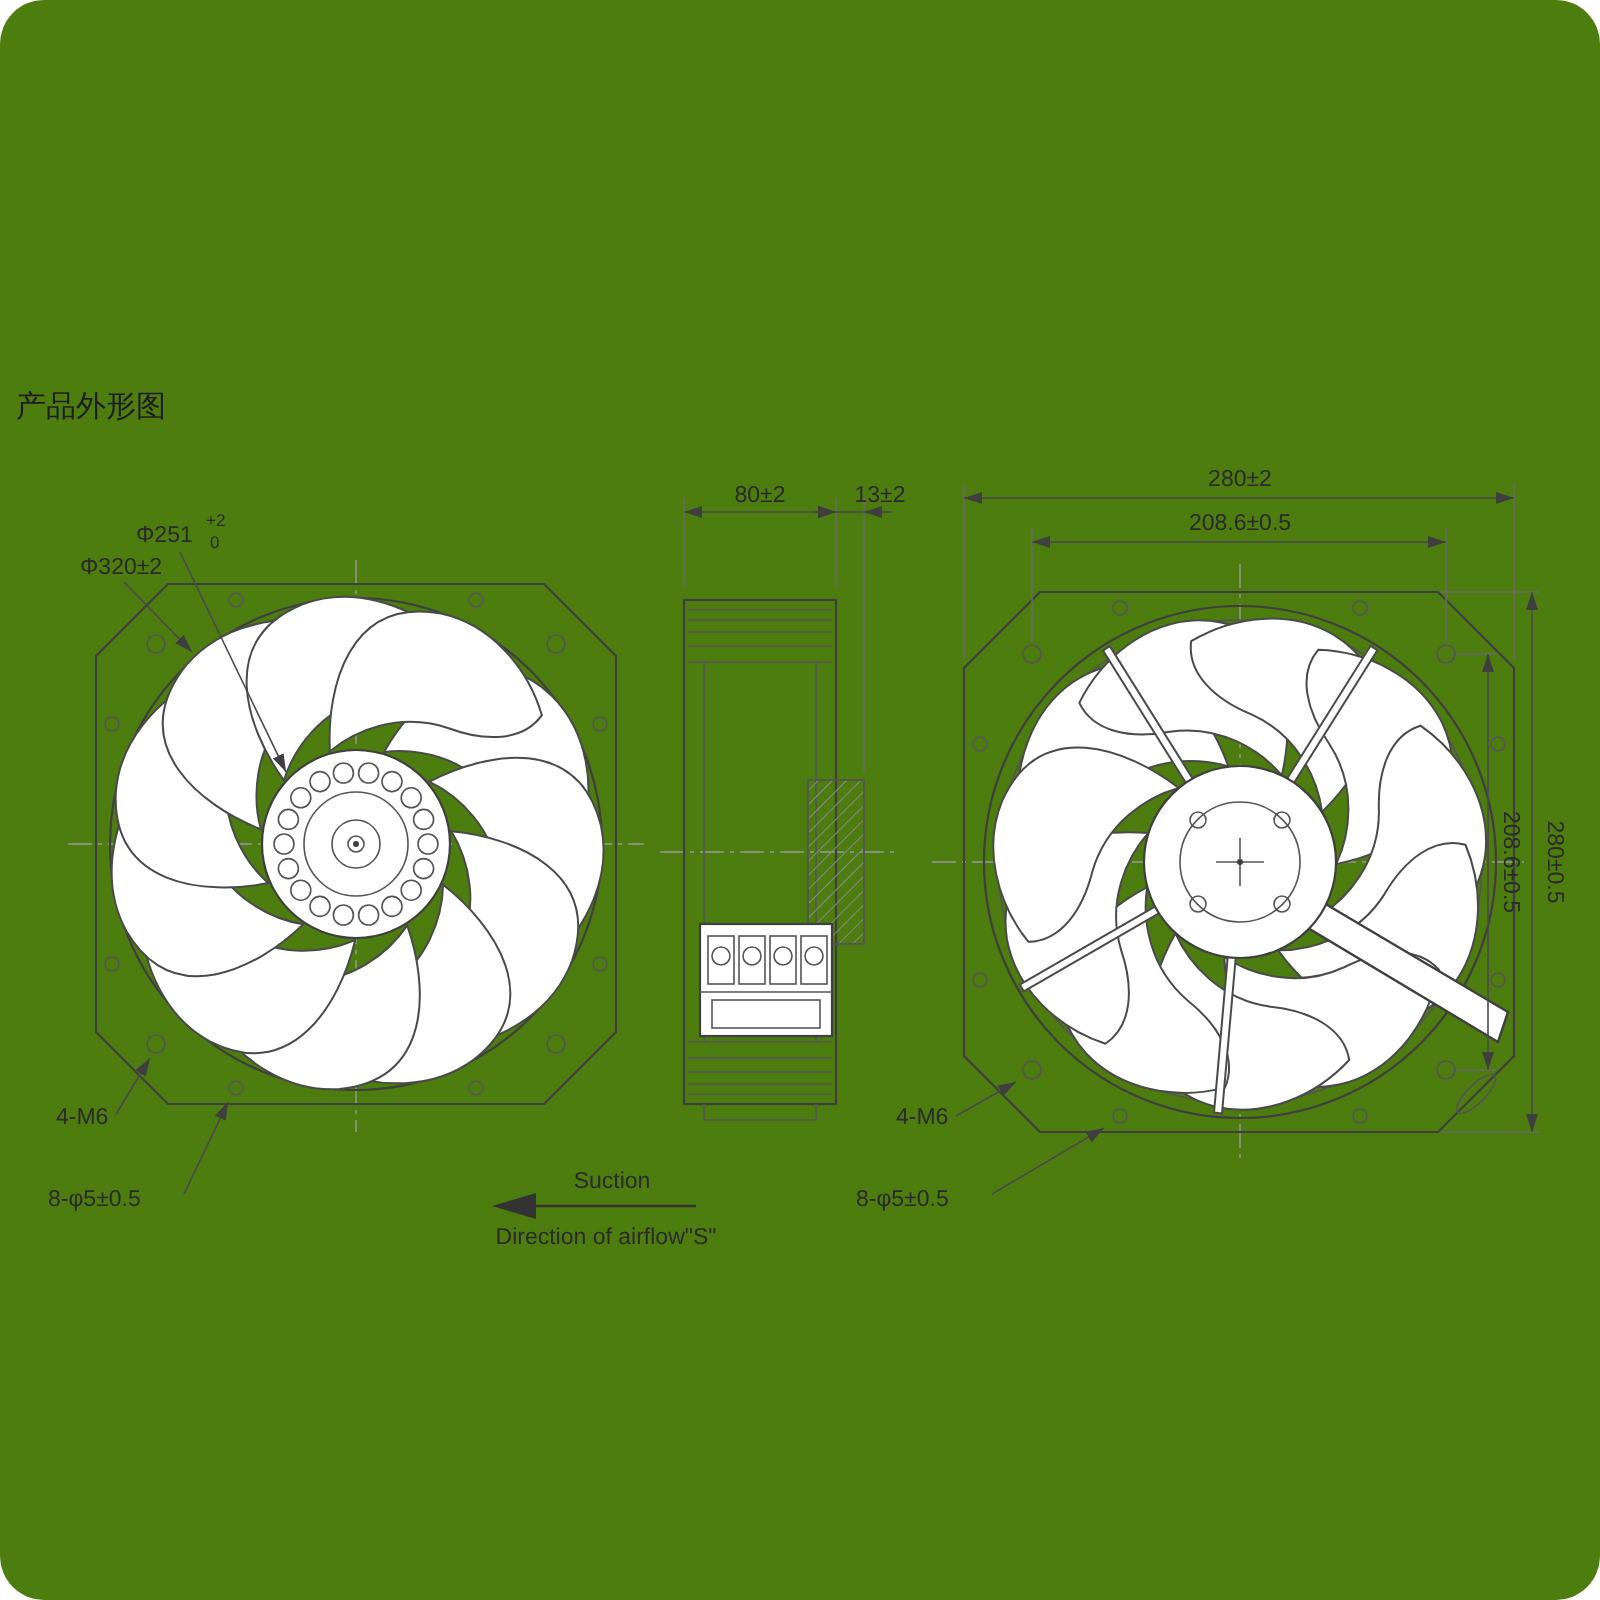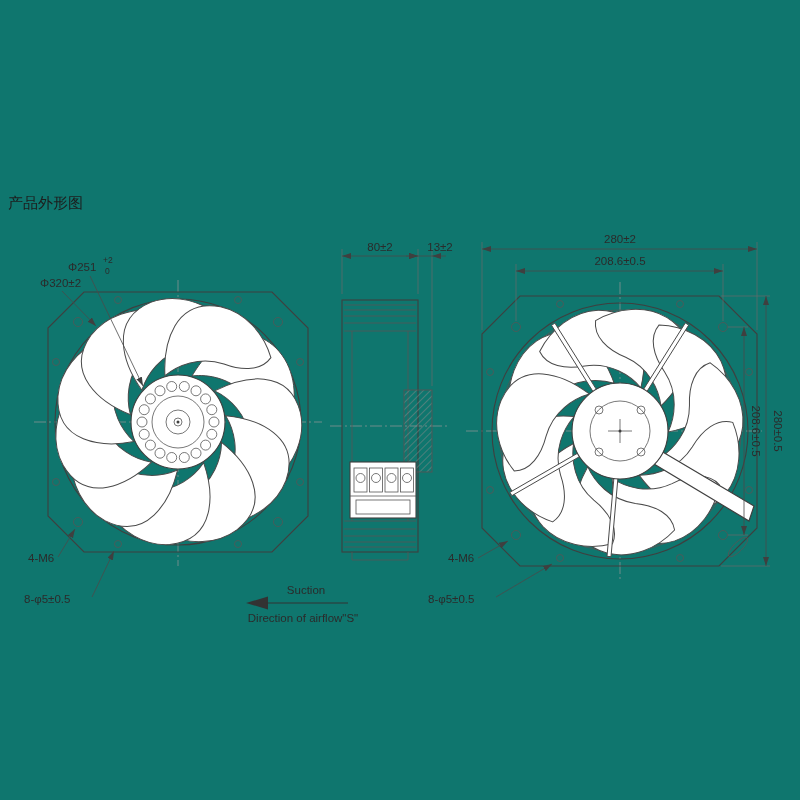--- a/index.html
+++ b/index.html
@@ -1,17 +1,17 @@
 <!DOCTYPE html>
 <html><head>
 <meta charset="utf-8">
 <style>
   html,body{margin:0;padding:0;background:#fff;}
-  #stage{position:relative;width:800px;height:800px;background:#0f766e;overflow:hidden;
-         font-family:"Liberation Sans","DejaVu Sans",sans-serif;}
+  #stage{position:relative;width:800px;height:800px;background:#4d7c0f;overflow:hidden;
+         font-family:"Liberation Sans","DejaVu Sans",sans-serif;border-radius:22px;}
   svg{position:absolute;left:0;top:0;}
   text{fill:#2b2b2b;font-family:"Liberation Sans","DejaVu Sans",sans-serif;}
   .dimtxt{font-size:11.5px;}
   .toltxt{font-size:8.5px;}
   .titletxt{font-size:15px;fill:#1d1d1d;}
   .obj{stroke:#3f3f3f;fill:none;stroke-width:1.1;}
   .thin{stroke:#555;fill:none;stroke-width:0.8;}
   .dim{stroke:#4a4a4a;fill:none;stroke-width:0.8;}
   .ext{stroke:#6a6a6a;fill:none;stroke-width:0.7;}
   .cl{stroke:#9a9a9a;fill:none;stroke-width:0.7;stroke-dasharray:12 3 2 3;}

